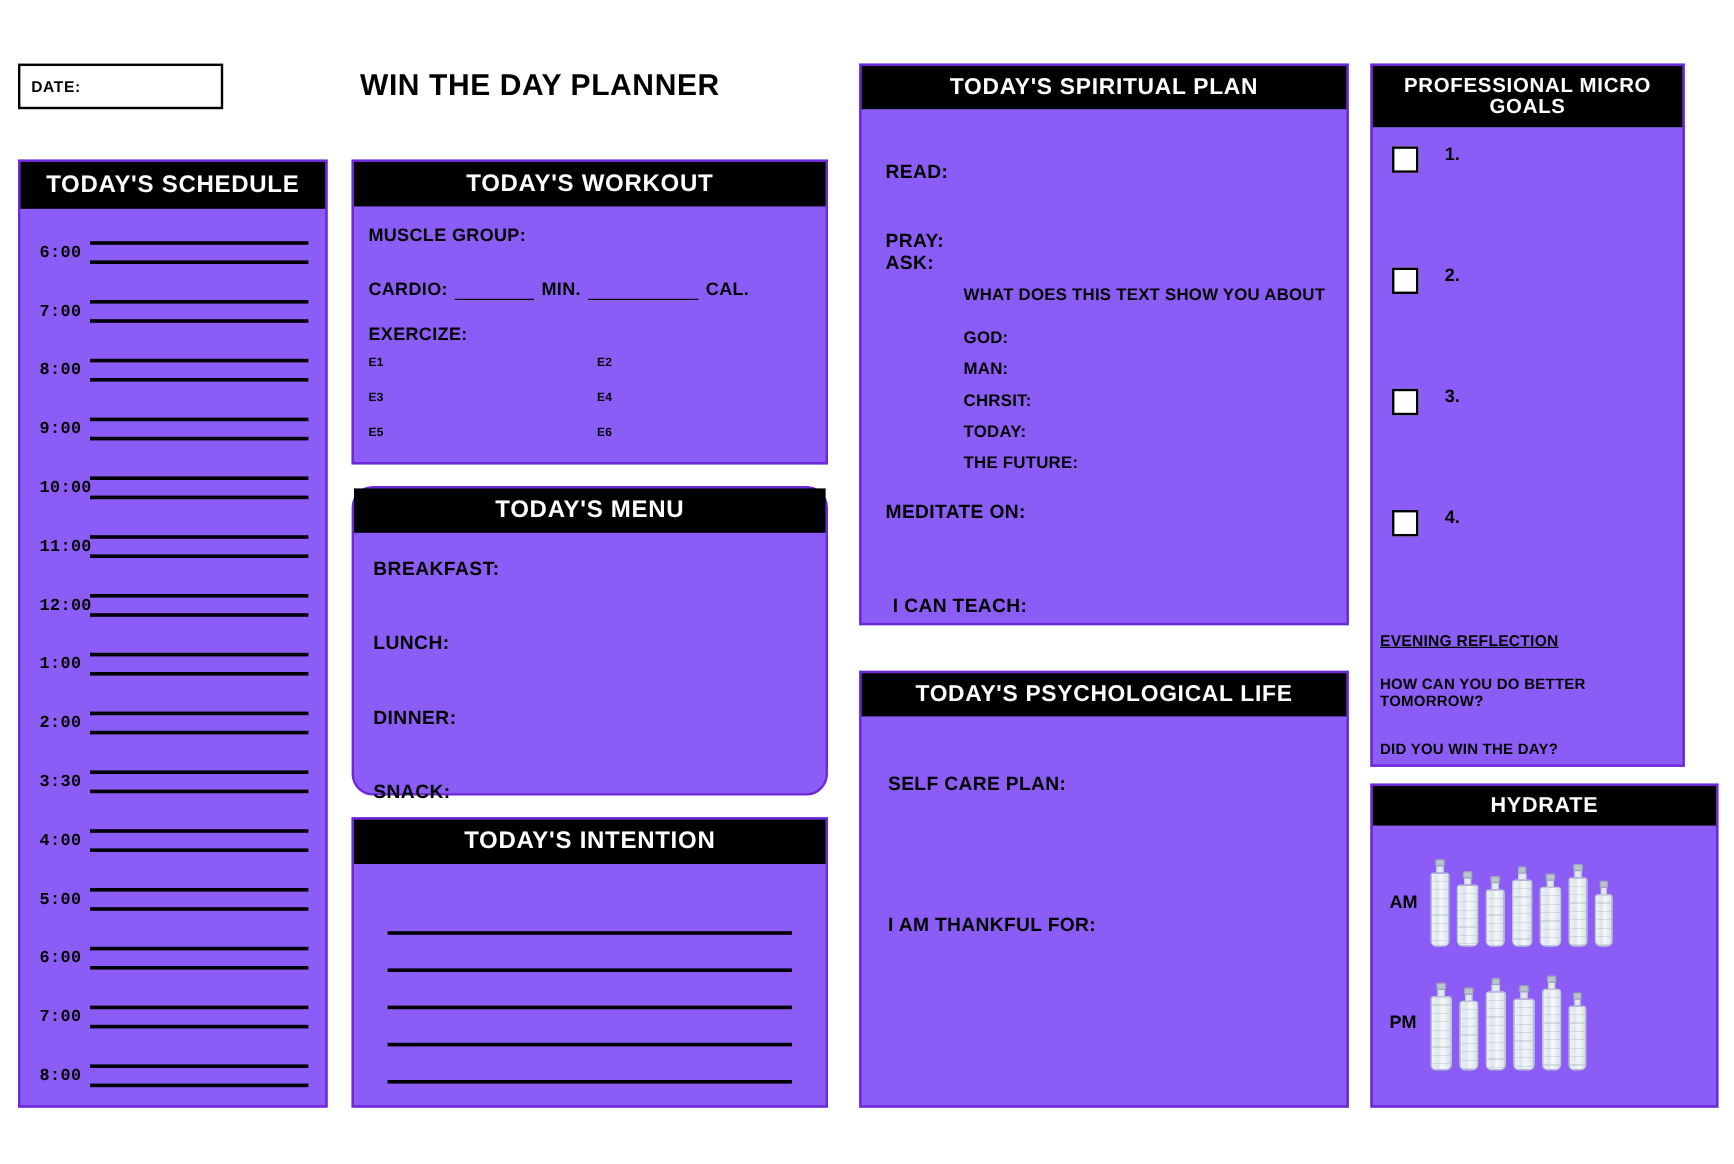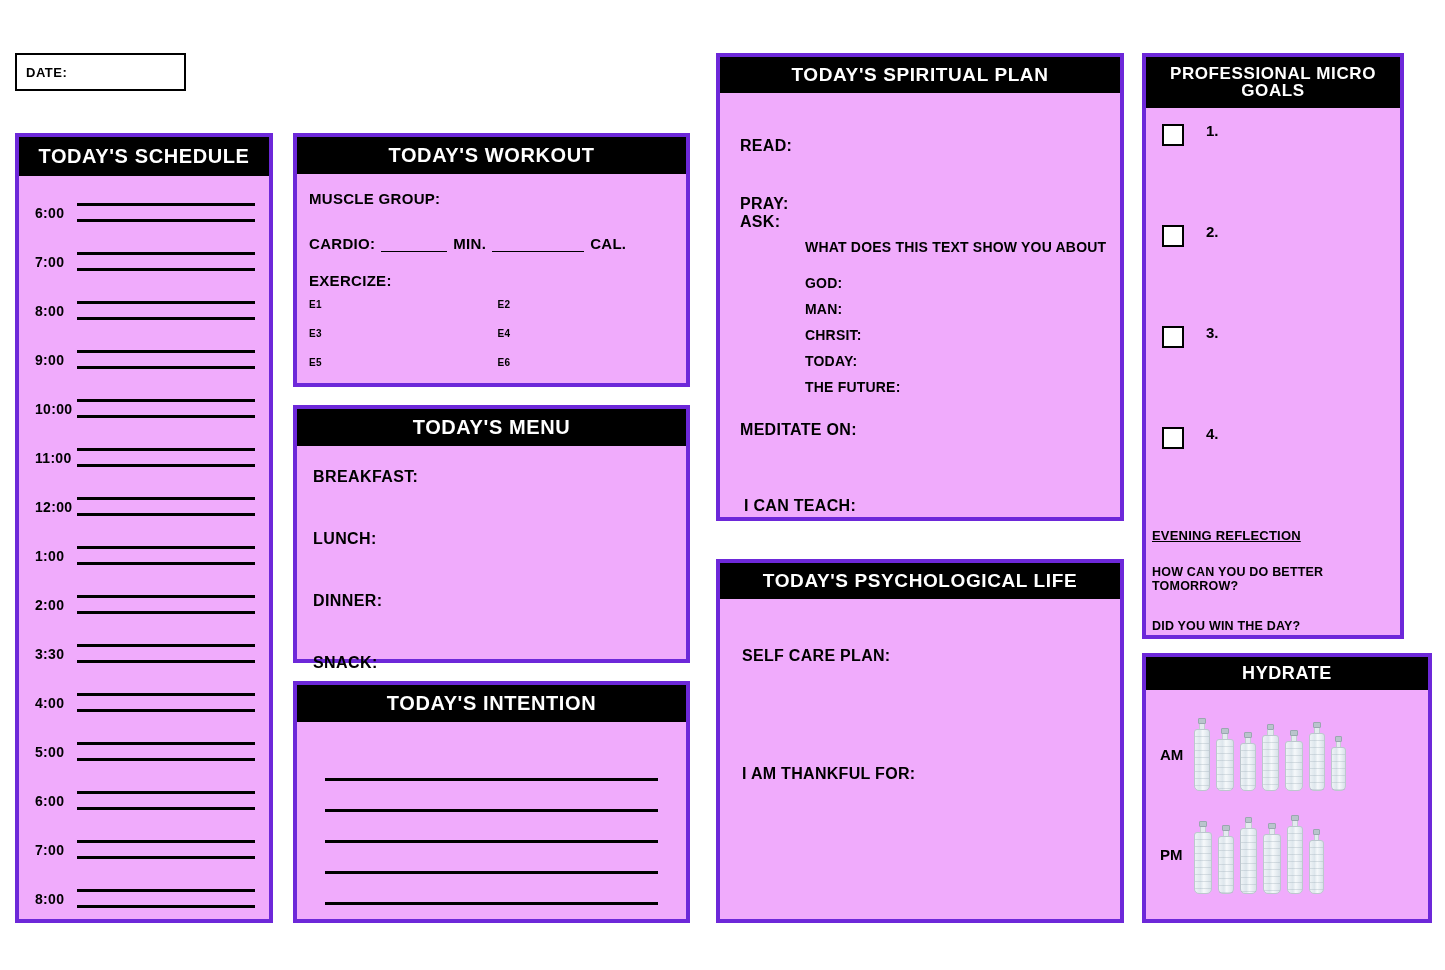--- a/index.html
+++ b/index.html
@@ -14,22 +14,22 @@
     width: 1445px;
     height: 970px;
     background: #fff;
     overflow: hidden;
   }
 
   .abs { position: absolute; }
 
   
   .panel {
-    border: 4px solid #6d28d9;
-    background: #f0abfc;
+    border: 2px solid #6d28d9;
+    background: #8b5cf6;
   }
   .panel-head {
     background: #000;
     color: #fff;
     text-align: center;
     font-weight: bold;
     letter-spacing: .6px;
     font-size: 19px;
     padding: 7px 0 8px 0;
     line-height: 1;
@@ -52,41 +52,42 @@
     font-size: 25px; font-weight: bold; letter-spacing: .5px;
   }
 
   
   #schedule { left: 15px; top: 133px; width: 258px; height: 790px; }
   #schedule .panel-head { font-size: 20px; padding: 9px 0 10px 0; }
   #sched-rows { padding: 12px 0 0 0; }
   .sched-row {
     display: flex; align-items: center;
     height: 49px;
+    font-family: Liberation Mono, monospace;
   }
   .sched-time {
     width: 58px; text-align: left; padding-left: 16px;
     font-size: 14px; font-weight: bold; letter-spacing: .3px;
   }
   .sched-lines { flex: 1; padding-right: 14px; }
   .sched-line { border-top: 3px solid #000; margin: 13px 0; }
 
   
   #workout { left: 293px; top: 133px; width: 397px; height: 254px; }
   #workout .panel-head { font-size: 20px; padding: 8px 0 9px 0; }
   .wk-body { padding: 16px 0 0 12px; font-size: 15px; font-weight: bold; letter-spacing: .3px; }
   .wk-line { margin-bottom: 28px; }
   .wk-cardio { display: flex; align-items: flex-end; gap: 6px; margin-bottom: 20px; }
   .rule { border-bottom: 1.5px solid #000; display: inline-block; }
   .ex-grid { display: grid; grid-template-columns: 1fr 1fr; row-gap: 18px; padding-right: 16px; }
   .ex-cell { font-size: 10px; font-weight: bold; }
   .ex-cell.right { padding-left: 8px; }
 
   
-  #menu { left: 293px; top: 405px; width: 397px; height: 258px; }
+  #menu { left: 293px; top: 405px; width: 397px; height: 258px; border-radius: 18px; }
   #menu .panel-head { font-size: 20px; padding: 8px 0 9px 0; }
   .menu-body { padding: 22px 0 0 16px; }
   .menu-item { font-size: 16px; font-weight: bold; letter-spacing: .4px; margin-bottom: 44px; }
 
   
   #intention { left: 293px; top: 681px; width: 397px; height: 242px; }
   #intention .panel-head { font-size: 20px; padding: 8px 0 9px 0; }
   .int-body { padding: 28px 28px 0 28px; }
   .int-line { border-top: 3px solid #000; margin: 28px 0; }
 
@@ -158,20 +159,21 @@
 </style>
 </head>
 <body>
 
 <div id="page">
 
   <div class="abs" id="date-box">
     <span id="date-label">DATE:</span>
   </div>
 
+  <div class="abs" id="main-title">WIN THE DAY PLANNER</div>
 
   <div class="abs panel" id="schedule">
     <div class="panel-head">TODAY'S SCHEDULE</div>
     <div id="sched-rows">
         <div class="sched-row">
           <div class="sched-time">6:00</div>
           <div class="sched-lines">
             <div class="sched-line"></div>
             <div class="sched-line"></div>
           </div>

